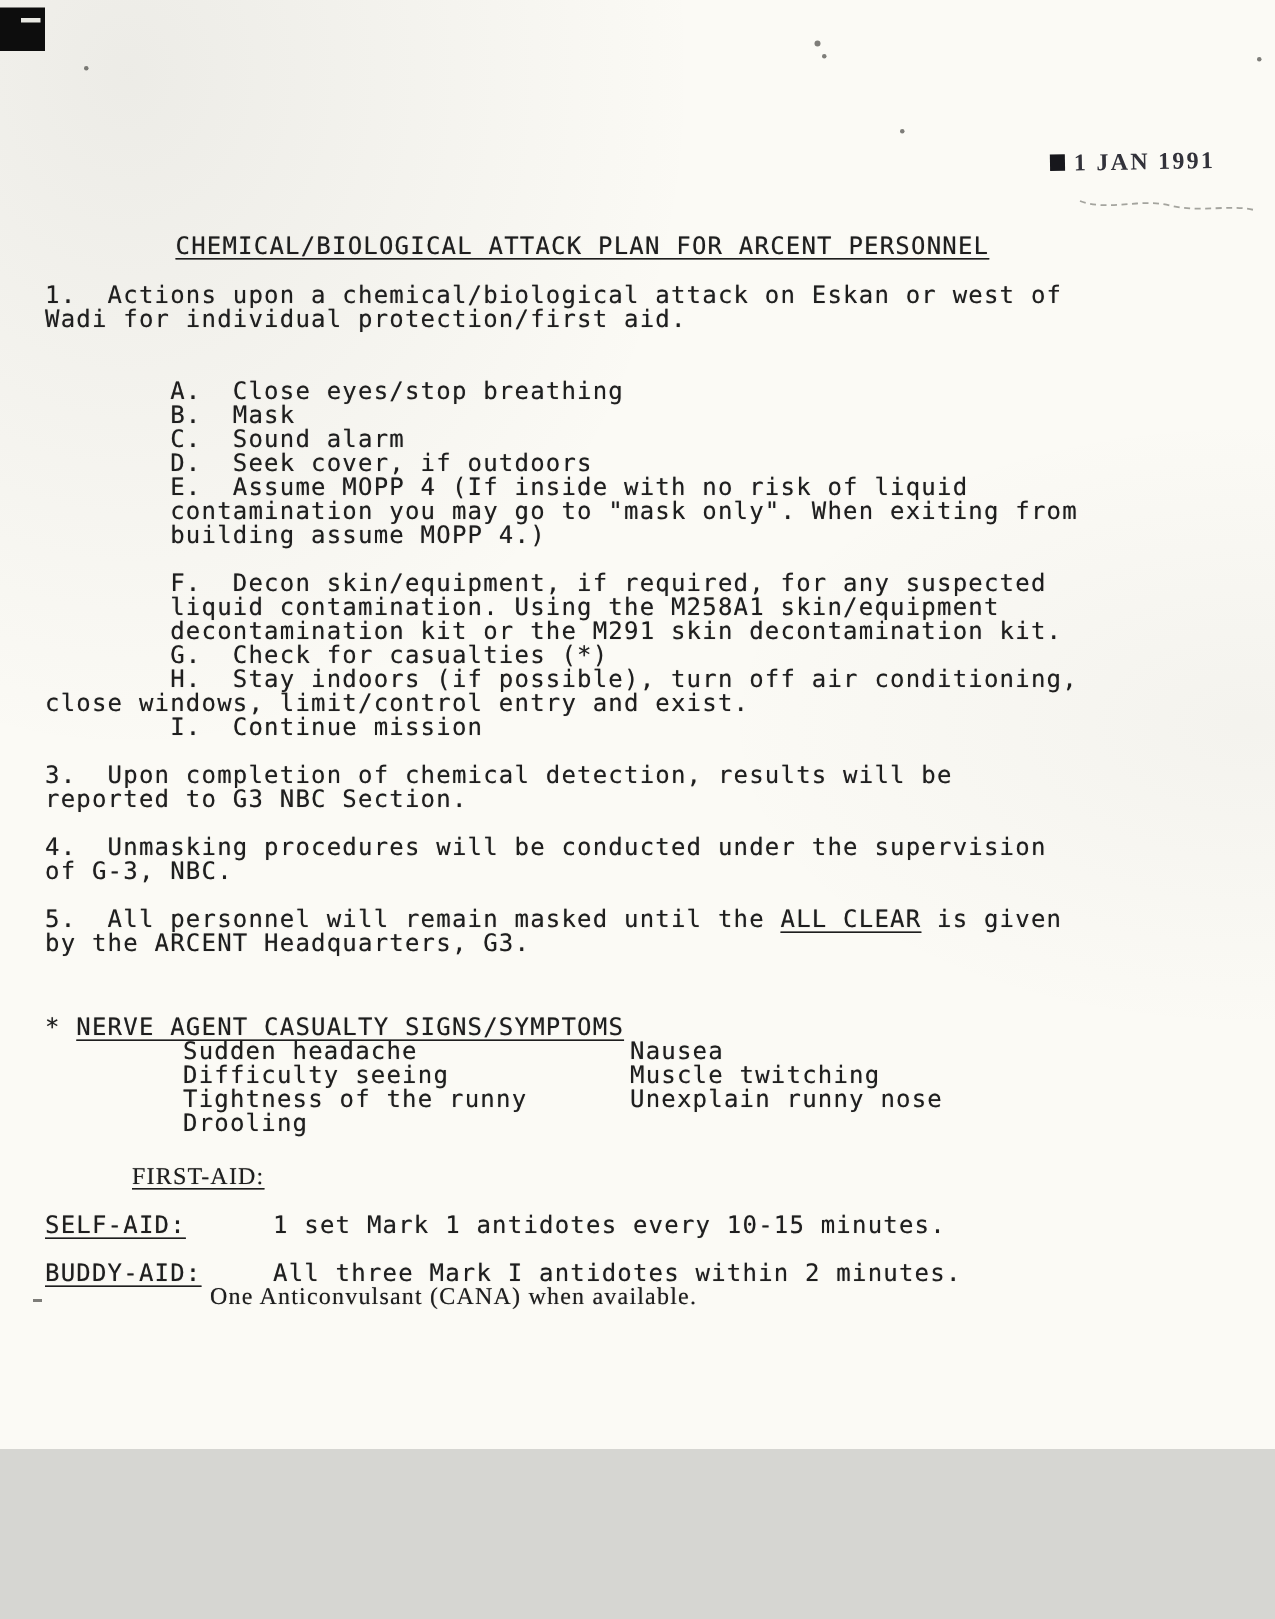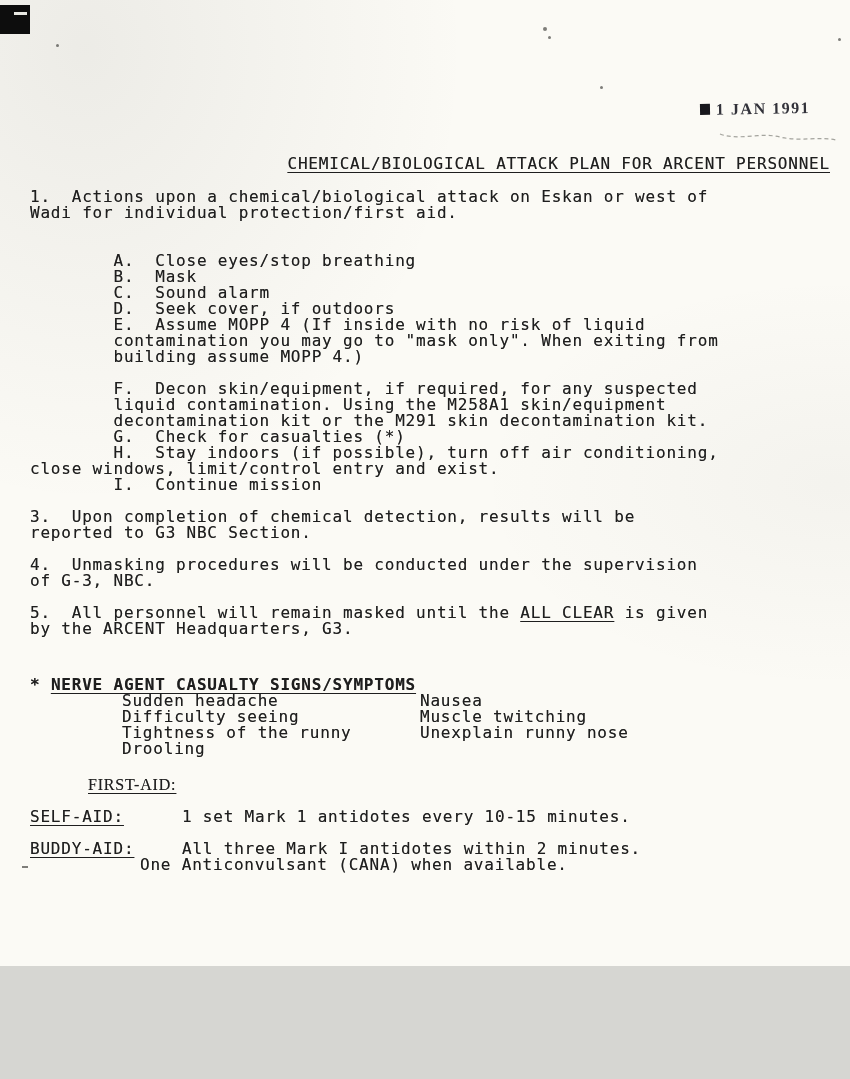--- a/index.html
+++ b/index.html
@@ -41,33 +41,33 @@
 
   
   .content {
     position: absolute; left: 30px; top: 156px; width: 800px;
     font-size: 16px; line-height: 16px; letter-spacing: 0.8px;
     text-shadow: 0 0 0.5px rgba(25,25,25,0.55);
   }
   .block { margin: 0; white-space: pre; font: inherit; letter-spacing: inherit; }
   .u { text-decoration: underline; text-underline-offset: 3px; text-decoration-thickness: 1.3px; }
 
-  .title { margin-left: 87px; margin-bottom: 17px; text-align: right; }
+  .title { margin-left: 87px; margin-bottom: 17px; }
   .mt16 { margin-top: 16px; }
   .mt20 { margin-top: 20px; }
   .mt32 { margin-top: 32px; }
-  .mt40 { margin-top: 40px; font-weight: bold; }
+  .mt40 { margin-top: 40px; }
 
   .sym-row { display: flex; margin-left: 92px; white-space: pre; }
   .sym-left { width: 298px; flex: 0 0 298px; }
 
   .firstaid-heading { margin-left: 58px; font-family: Liberation Serif, serif; }
   .aid-row { display: flex; white-space: pre; gap: 42px; }
   .aid-label { width: 110px; flex: 0 0 110px; }
-  .aid-cont { margin-left: 110px; white-space: pre; }
+  .aid-cont { margin-left: 110px; white-space: pre; font-family: Liberation Serif, serif; }
 </style>
 </head>
 <body>
 
 <div class="page">
   <div class="scan-texture"></div>
 
   <div class="corner-artifact">
     <div class="corner-notch"></div>
   </div>

